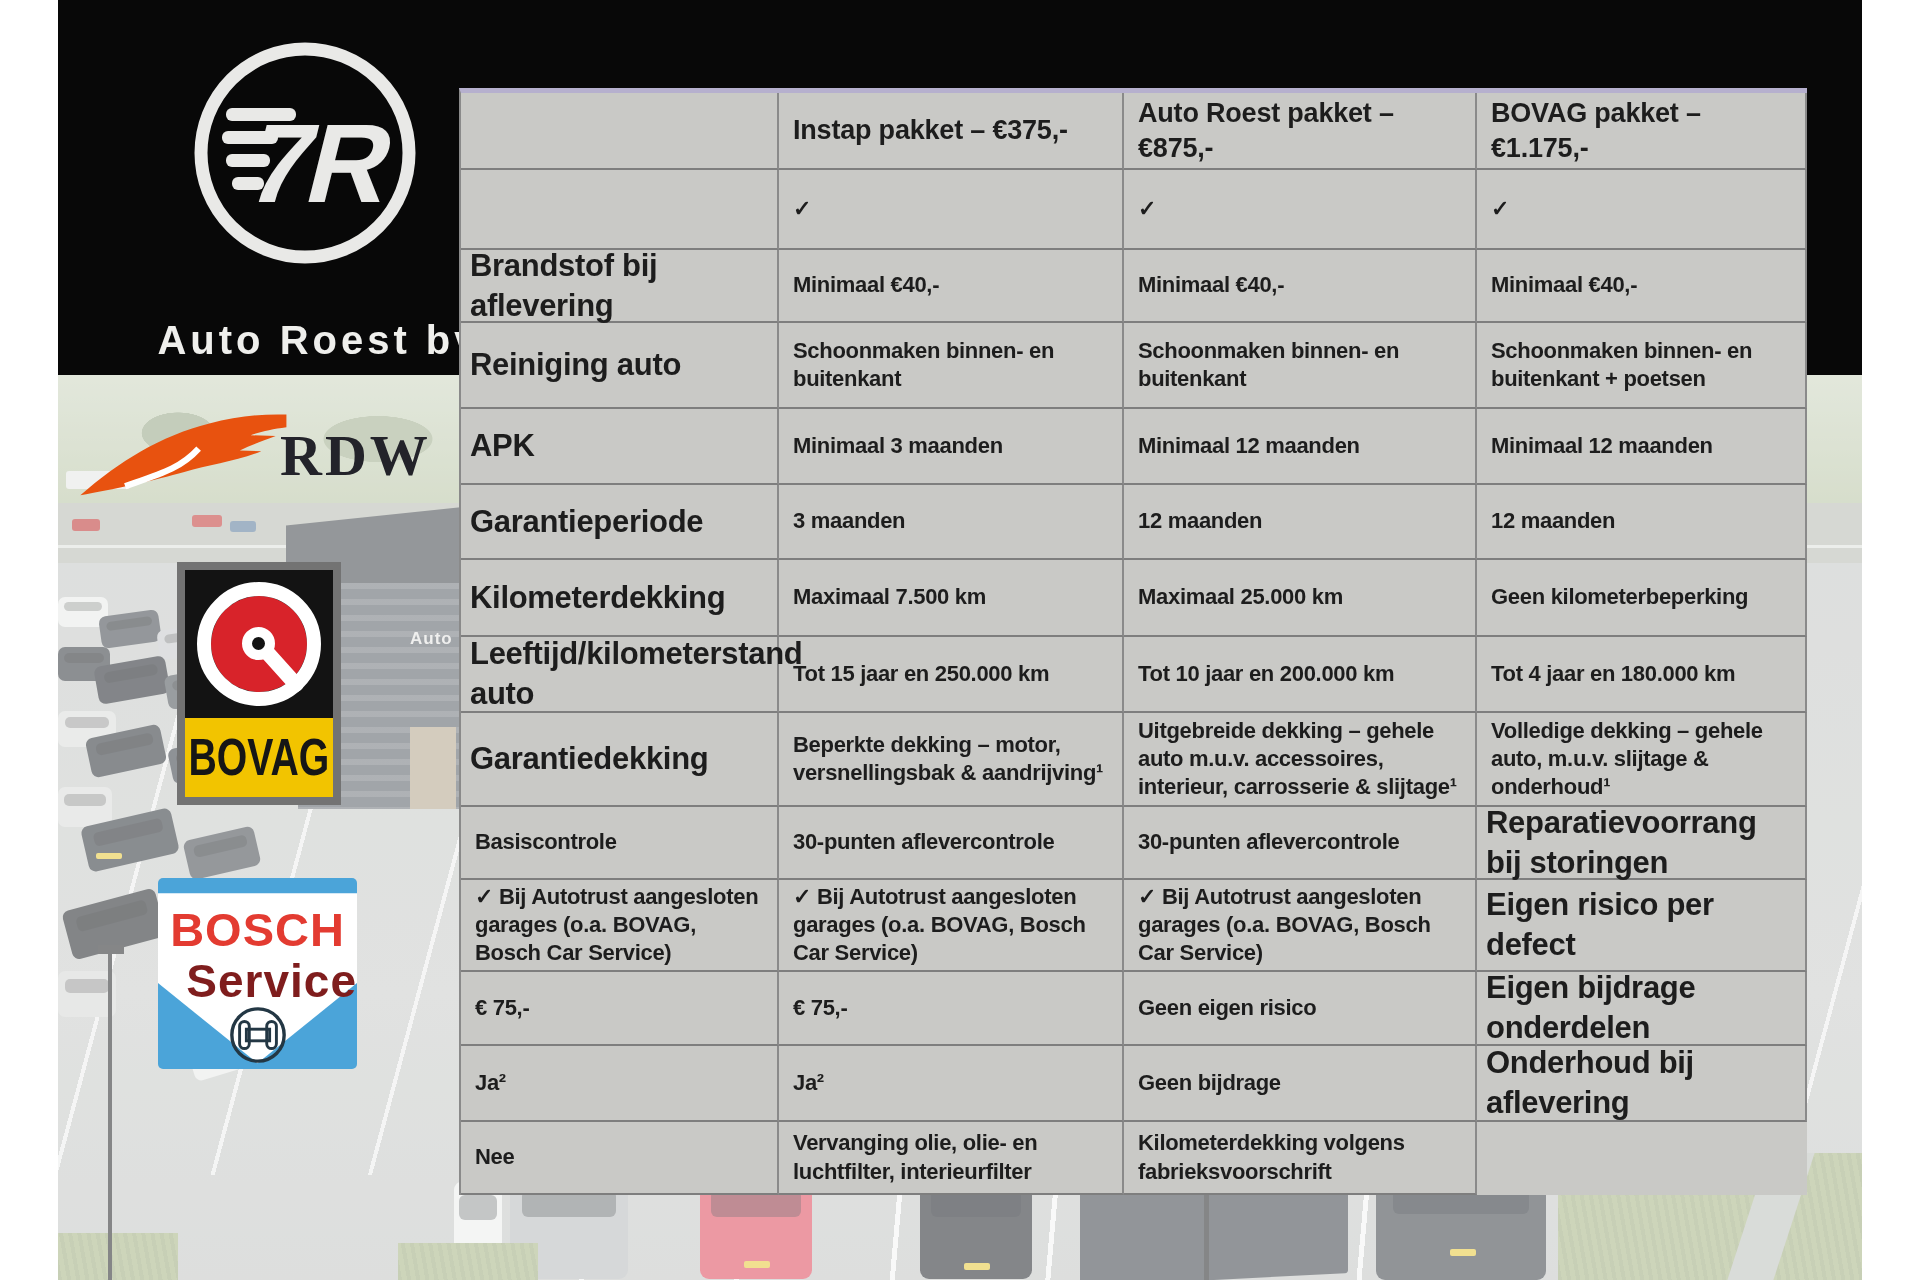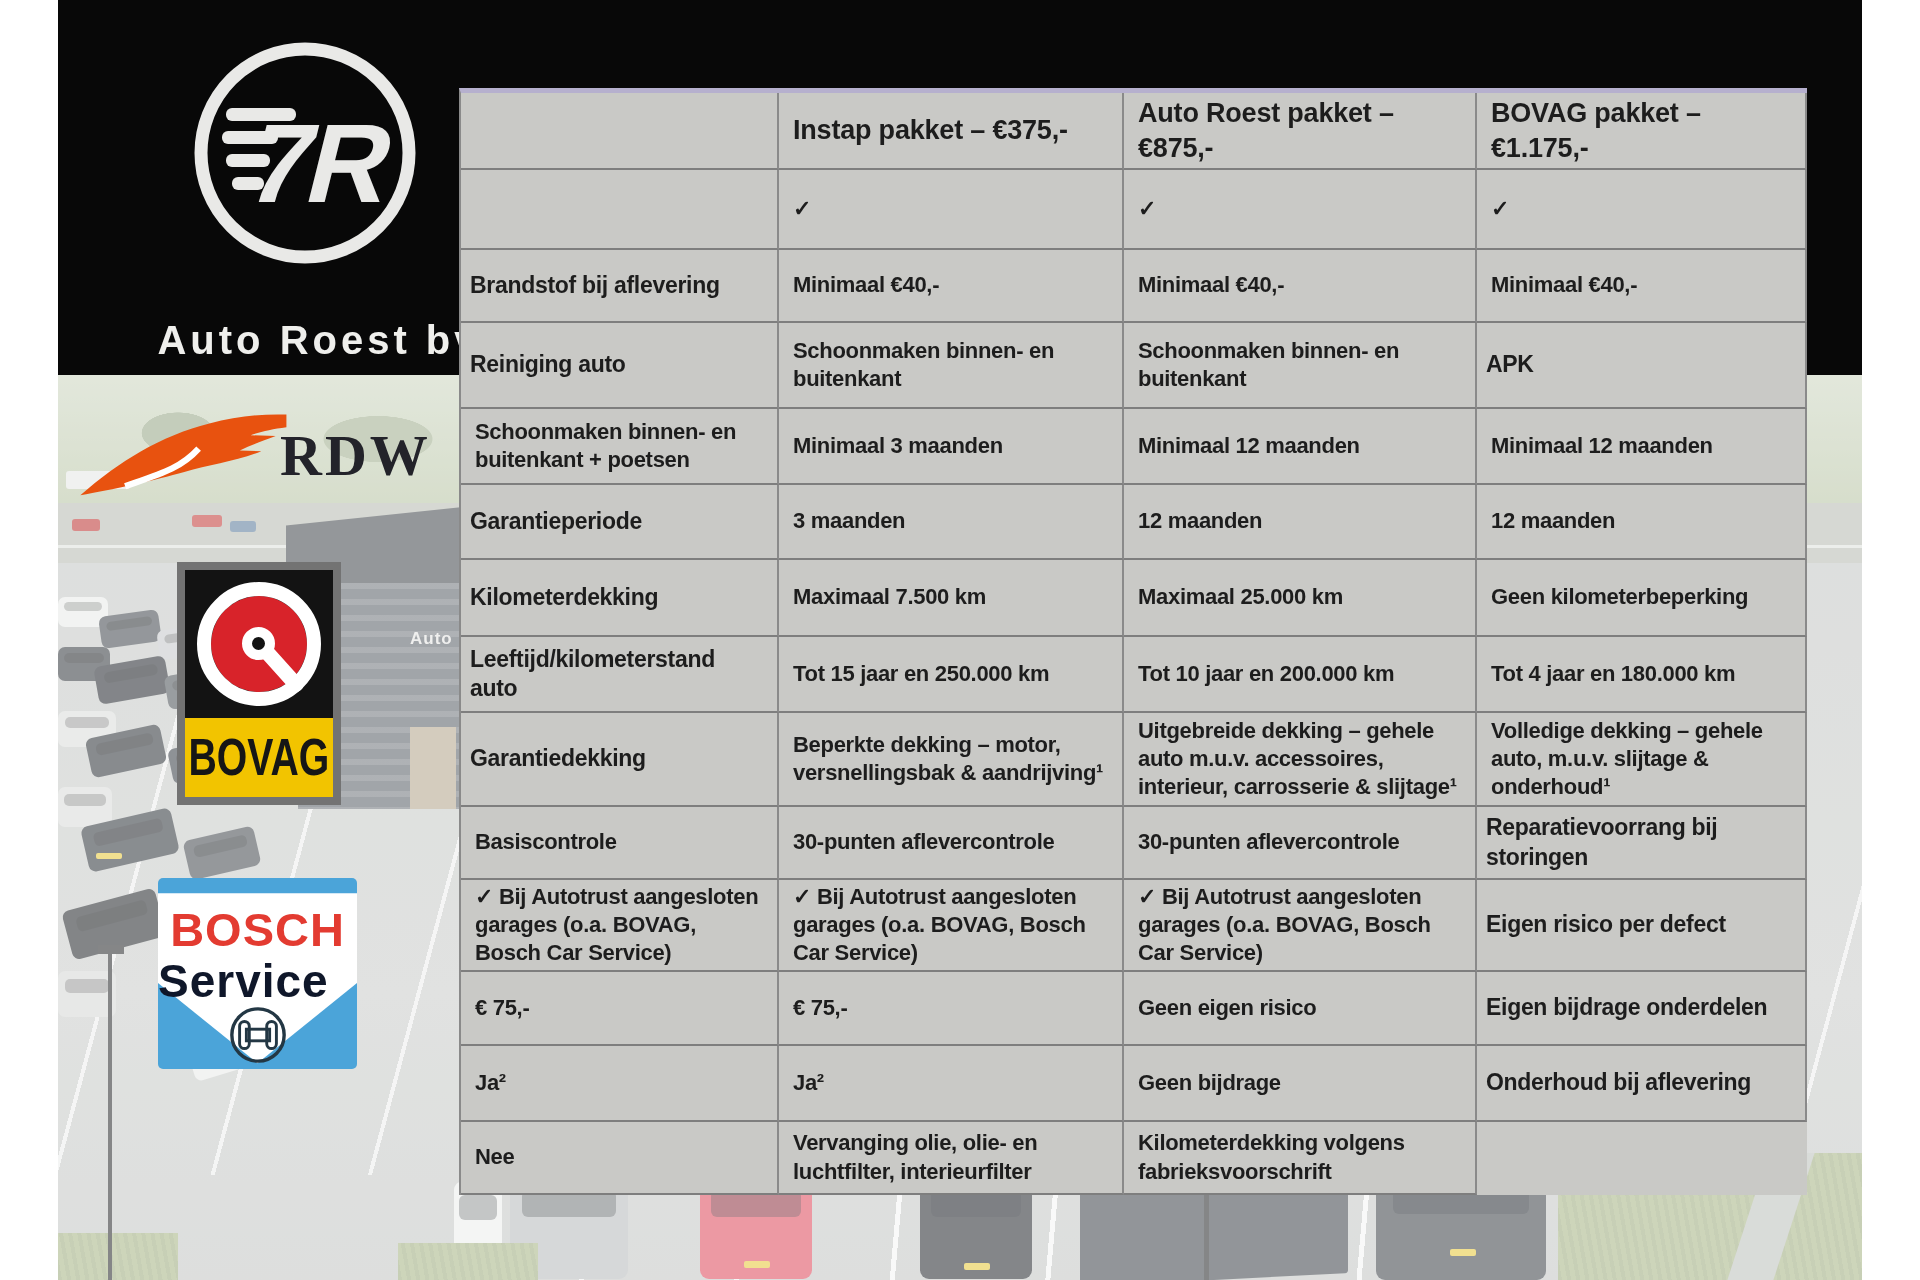--- a/index.html
+++ b/index.html
@@ -73,35 +73,35 @@
   .bovag-bottom{width:148px;height:79px;background:#f2c400;display:flex;align-items:center;justify-content:center;}
   .bovag-word{font-size:40px;font-weight:bold;color:#161616;letter-spacing:0;
               transform:scale(.98,1.3);}
 
   .bosch{position:absolute;left:158px;top:878px;width:199px;height:191px;background:#4ba4d9;
          border-radius:5px;overflow:hidden;z-index:4;}
   .bosch-shield{position:absolute;inset:0;background:#ffffff;
                 clip-path:polygon(0 8%,100% 8%,100% 55%,50% 97%,0 55%);}
   .bosch-word{position:absolute;left:0;top:24px;width:100%;text-align:center;
               font-size:47px;font-weight:bold;color:#e33b31;letter-spacing:1px;}
-  .bosch-service{position:absolute;left:0;top:76px;width:100%;text-align:left;
-              font-size:46px;font-weight:bold;color:#0f172a;letter-spacing:1px;}
+  .bosch-service{position:absolute;left:0;top:76px;width:100%;text-align:right;
+              font-size:46px;font-weight:bold;color:#7f1d1d;letter-spacing:1px;}
   .bosch-mark{position:absolute;left:50%;top:126px;margin-left:-31px;}
 
   
   .pkg-table{position:absolute;left:459px;top:88px;width:1346px;z-index:3;
              display:grid;grid-template-columns:318px 345px 353px 330px;
              grid-template-rows:77px 80px 73px 86px 76px 75px 77px 76px 94px 73px 92px 74px 76px 73px;
              background:#c9c9c6;border-top:5px solid #b6b0ce;border-left:2px solid #8a8a8a;
              color:#1d1d1d;}
   .cell{box-sizing:border-box;border-right:2px solid #8a8a8a;border-bottom:2px solid #7e7e7e;
         display:flex;align-items:center;padding:6px 14px;font-weight:bold;font-size:22px;
         line-height:1.28;letter-spacing:-.3px;}
   .cell.head{font-size:27px;letter-spacing:-.2px;}
-  .cell.label{padding-left:9px;font-size:23px;}
+  .cell.label{padding-left:9px;font-size:31px;}
 </style>
 </head>
 <body>
 
 <div class="canvas">
 
   <div class="photo">
     <div class="field"></div>
     <div class="trees"></div>
     <div class="road"></div>
@@ -223,22 +223,22 @@
       <div class="cell">✓</div>
       <div class="cell">✓</div>
       <div class="cell">✓</div>
       <div class="cell label">Brandstof bij aflevering</div>
       <div class="cell">Minimaal €40,-</div>
       <div class="cell">Minimaal €40,-</div>
       <div class="cell">Minimaal €40,-</div>
       <div class="cell label">Reiniging auto</div>
       <div class="cell">Schoonmaken binnen- en buitenkant</div>
       <div class="cell">Schoonmaken binnen- en buitenkant</div>
+      <div class="cell">Schoonmaken binnen- en buitenkant + poetsen</div>
       <div class="cell label">APK</div>
-      <div class="cell">Schoonmaken binnen- en buitenkant + poetsen</div>
       <div class="cell">Minimaal 3 maanden</div>
       <div class="cell">Minimaal 12 maanden</div>
       <div class="cell">Minimaal 12 maanden</div>
       <div class="cell label">Garantieperiode</div>
       <div class="cell">3 maanden</div>
       <div class="cell">12 maanden</div>
       <div class="cell">12 maanden</div>
       <div class="cell label">Kilometerdekking</div>
       <div class="cell">Maximaal 7.500 km</div>
       <div class="cell">Maximaal 25.000 km</div>

